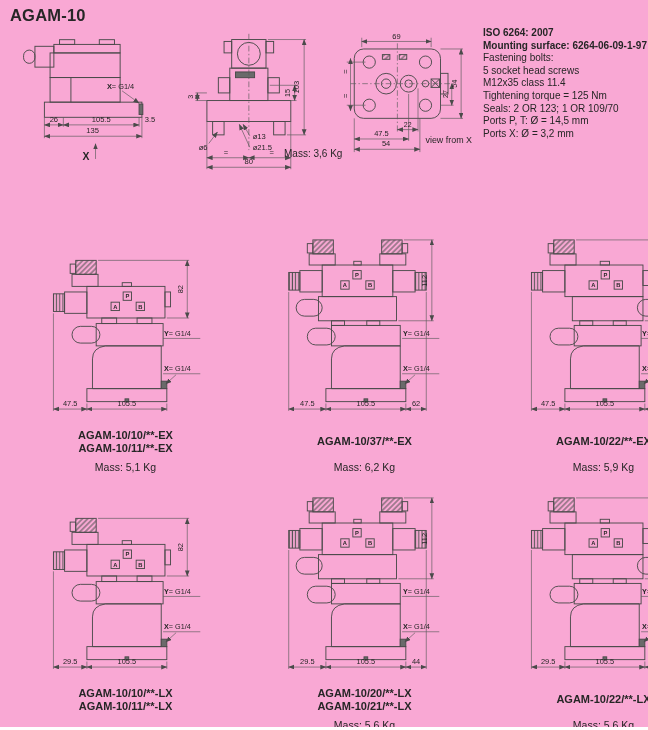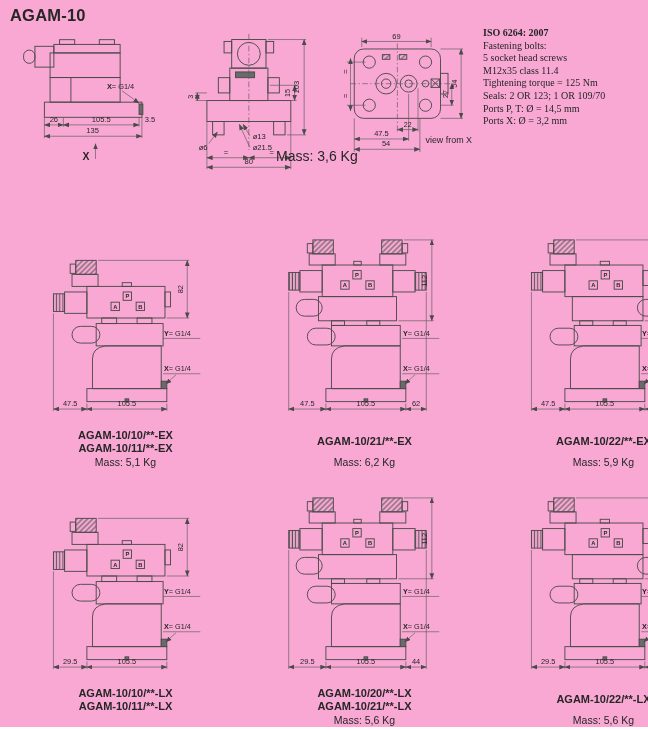--- a/index.html
+++ b/index.html
@@ -16,33 +16,33 @@
   .dim line{stroke:#5b5b5b;stroke-width:.7;fill:none;}
   .dim .cl{stroke-dasharray:6 2.5 1.5 2.5;}
   text{fill:#262626;font-family:"Liberation Sans",sans-serif;}
   .t{font-size:8px;text-anchor:middle;}
   .ts{font-size:8px;text-anchor:start;}
   .tl{font-size:7.8px;text-anchor:start;}
   .b{font-weight:bold;}
   .tp{font-size:6.2px;font-weight:bold;text-anchor:middle;}
   .ax{font-size:11px;font-weight:bold;text-anchor:middle;}
   .cap{font-size:9.5px;text-anchor:start;}
-  .mass-ov{position:absolute;left:276px;top:148px;font-size:14px;}
+  .mass-ov{position:absolute;left:284px;top:148px;font-size:10px;}
   .specs{position:absolute;left:483px;top:27px;width:165px;font-size:10px;line-height:12.6px;}
-  .specs .sb{white-space:nowrap;overflow:hidden;font-family:Liberation Serif, serif;}
+  .specs .sb{white-space:nowrap;overflow:hidden;}
   .specs .bold{font-weight:bold;}
   .vrow{position:absolute;left:6px;width:640px;display:flex;}
   .row-ex{top:222px;}
   .row-lx{top:480px;}
   .vcol{width:159px;flex:0 0 159px;}
   svg.vfig{width:158px;height:186px;display:block;}
   .vcap{text-align:center;margin-top:4px;}
   .mw{height:28px;display:flex;flex-direction:column;justify-content:center;}
   .model{font-weight:bold;font-size:11px;line-height:13.5px;}
-  .mass{font-size:10.5px;}
+  .mass{font-size:10.5px;margin-top:5px;}
 </style>
 </head>
 <body>
 
 <svg width="0" height="0" style="position:absolute" aria-hidden="true">
  <defs>
   <marker id="ar" markerWidth="7" markerHeight="6" refX="6" refY="2.5" orient="auto-start-reverse" markerUnits="userSpaceOnUse">
     <path d="M0,0L6.5,2.5L0,5Z" fill="#4a4a4a"></path>
   </marker>
   <pattern id="hat" width="4" height="4" patternUnits="userSpaceOnUse" patternTransform="rotate(45)">
@@ -351,20 +351,21 @@
     <text class="t" x="85" y="103" style="font-size:7.5px">22</text>
     <text class="t" x="57" y="113">47.5</text>
     <text class="t" x="62" y="124">54</text>
     <text class="t" transform="rotate(-90 21 44)" x="21" y="44">=</text>
     <text class="t" transform="rotate(-90 21 70)" x="21" y="70">=</text>
     <text class="cap" x="104" y="120">view from X</text>
   </svg>
 
   <div class="specs">
     <div class="sb bold">ISO 6264: 2007</div>
+    <div class="sb bold">Mounting surface: 6264-06-09-1-97</div>
     <div class="sb">Fastening bolts:</div>
     <div class="sb">5 socket head screws</div>
     <div class="sb">M12x35 class 11.4</div>
     <div class="sb">Tightening torque = 125 Nm</div>
     <div class="sb">Seals: 2 OR 123; 1 OR 109/70</div>
     <div class="sb">Ports P, T: Ø = 14,5 mm</div>
     <div class="sb">Ports X: Ø = 3,2 mm</div>
   </div>
 
   <section class="vrow row-ex">
@@ -398,21 +399,21 @@
         <text class="t" x="87" y="181">105.5</text>
         <text class="t" x="141" y="181">62</text>
         <text class="tp" x="77.5" y="42">P</text>
         <text class="tp" x="64.5" y="53">A</text>
         <text class="tp" x="91.5" y="53">B</text>
         <text class="tl" x="127" y="105"><tspan class="b">Y</tspan><tspan>= G1/4</tspan></text>
         <text class="tl" x="127" y="143"><tspan class="b">X</tspan><tspan>= G1/4</tspan></text>
       </svg>
       <figcaption class="vcap">
         <div class="mw">
-            <div class="model">AGAM-10/21/**-EX</div>
+            <div class="model">AGAM-10/37/**-EX</div>
           </div>
         <div class="mass">Mass: 6,2 Kg</div>
       </figcaption>
     </figure>
 
     <figure class="vcol">
       <svg class="vfig" viewBox="0 0 170 200">
         <use href="#g-vs3"></use>
         <text class="t" transform="rotate(-90 153 46)" x="153" y="46">112</text>
         <text class="t" x="26" y="181">47.5</text>

